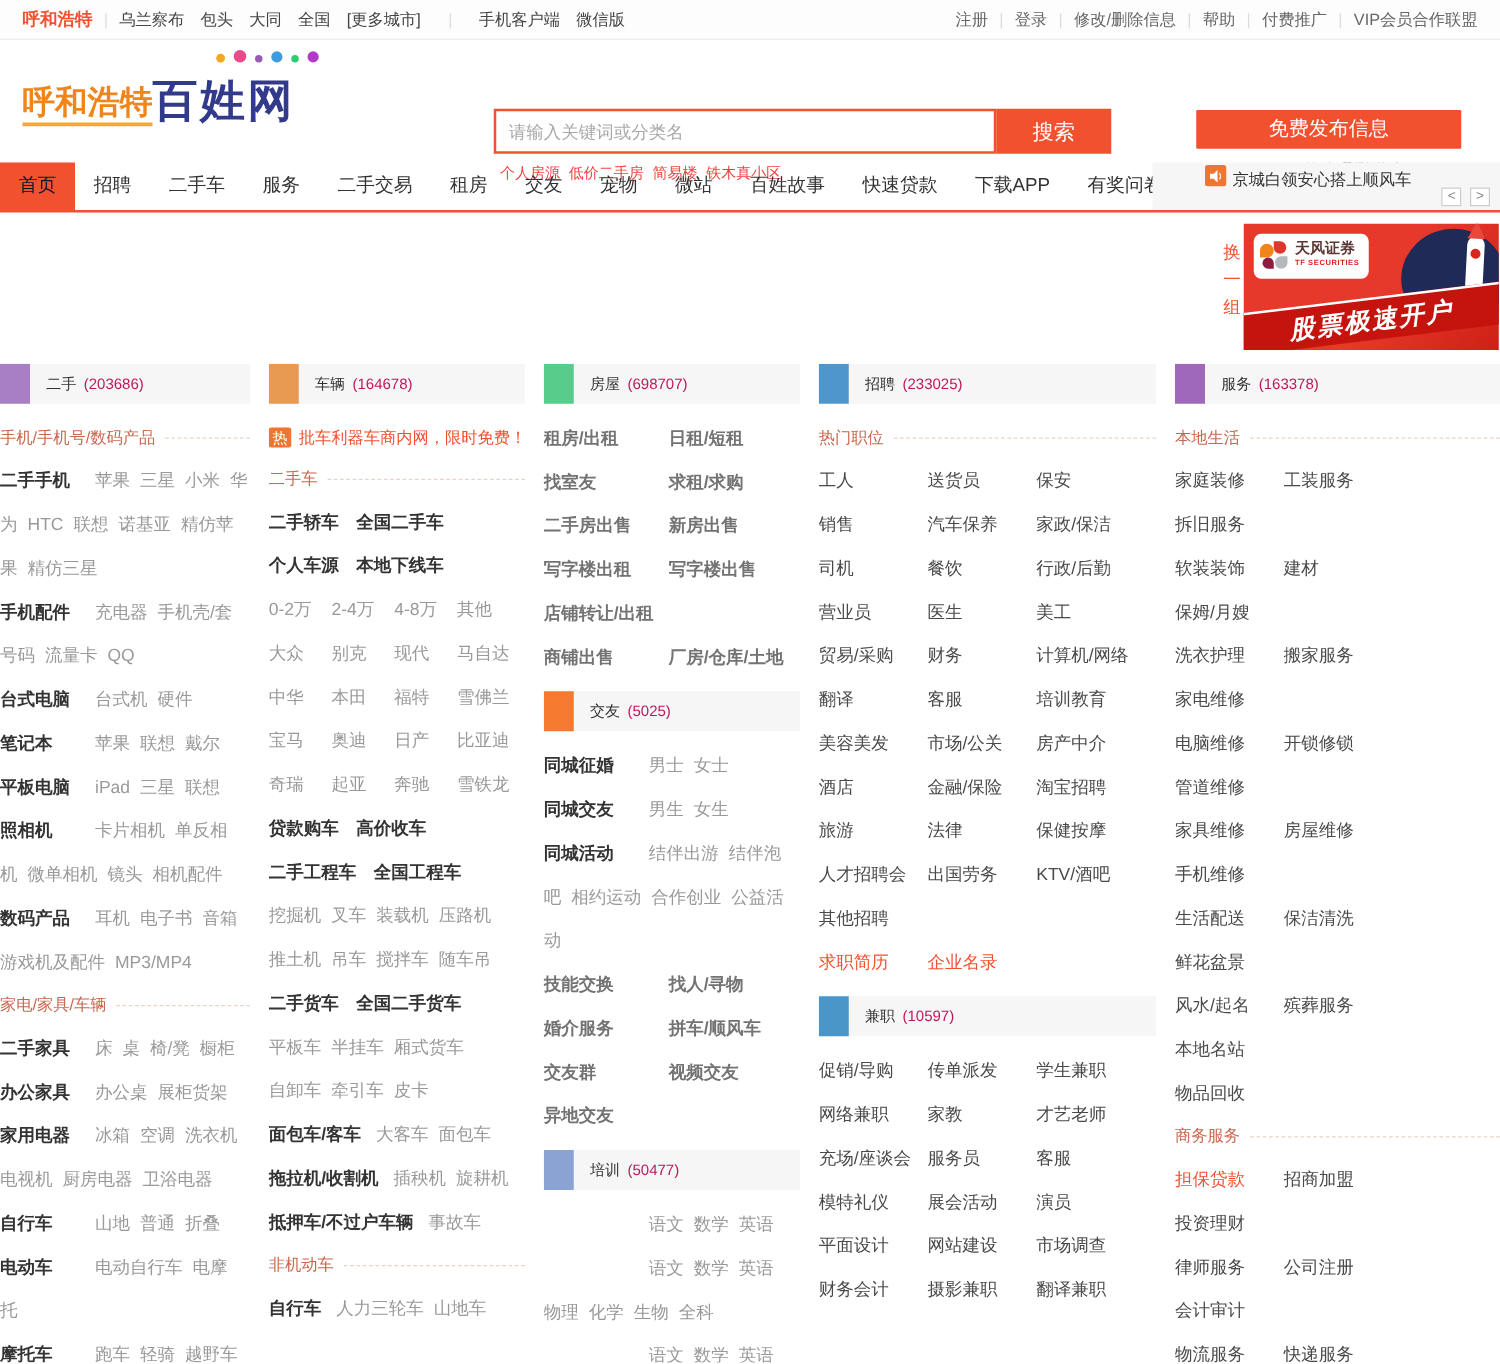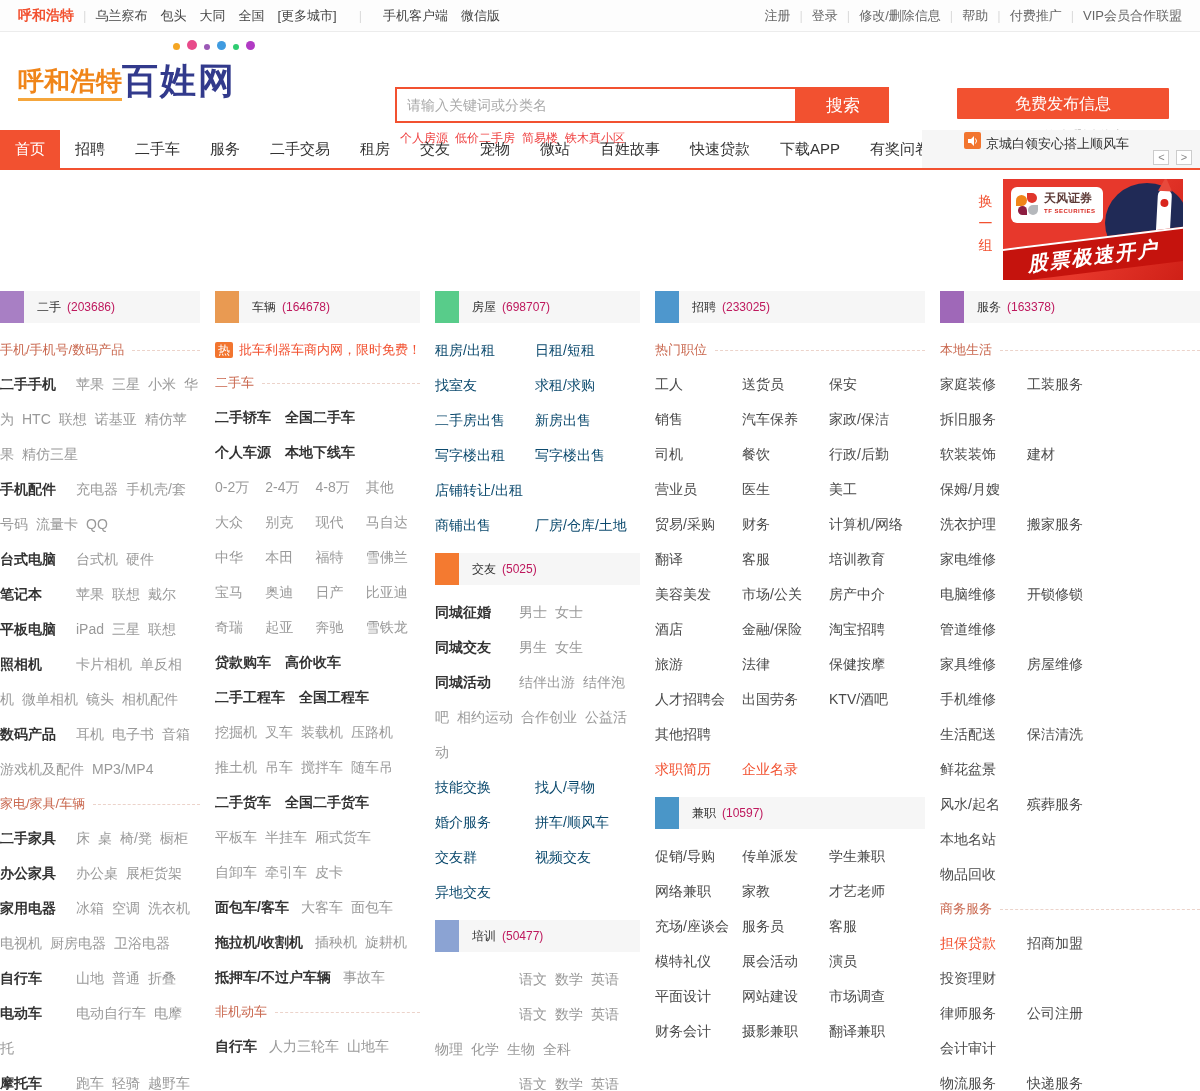--- a/index.html
+++ b/index.html
@@ -28,33 +28,33 @@
   .search-btn{width:92px;height:36px;background:#f25130;color:#fff;border:none;font-size:17px;cursor:pointer;
               font-family:inherit}
   .hotwords{position:absolute;left:400px;top:98px;font-size:12px;color:#ef4444}
   .hotwords span{margin-right:7px;cursor:pointer}
   .publish-btn{position:absolute;right:31px;top:56px;width:212px;height:31px;background:#f25130;color:#fff;
                font-size:16px;text-align:center;line-height:31px;cursor:pointer;border-radius:1px}
   .modify-link{position:absolute;right:75px;top:95px;font-size:13px;color:#999;cursor:pointer}
   
   .nav{height:40px;border-bottom:2px solid #f25130;display:flex;position:relative}
   .nav-item{padding:0 15px;line-height:38px;font-size:15px;color:#333;cursor:pointer;white-space:nowrap}
-  .nav-item.active{background:#f25130;color:#ffffff}
+  .nav-item.active{background:#f25130;color:#0f172a}
   .announce{position:absolute;right:0;top:0;width:278px;height:38px;background:#f6f6f6;font-size:13px;color:#333}
   .speaker{position:absolute;left:42px;top:2px;width:17px;height:17px;background:#f2752f;border-radius:2px;
            display:flex;align-items:center;justify-content:center}
   .announce-text{position:absolute;left:64px;top:5px;cursor:pointer}
   .pager{position:absolute;right:8px;bottom:3px}
   .pg-btn{display:inline-block;width:16px;height:15px;border:1px solid #ccc;background:#fff;color:#888;
           font-size:11px;text-align:center;line-height:13px;cursor:pointer;margin-left:3px}
   
   .banner{position:relative;height:121px}
   .change-group{position:absolute;right:207px;top:20px;width:15px;color:#f25130;font-size:14px;
                 line-height:22px;word-break:break-all;cursor:pointer;text-align:center}
-  .ad{position:absolute;right:17px;top:9px;width:180px;height:101px;overflow:hidden;cursor:pointer;
+  .ad{position:absolute;right:1px;top:9px;width:204px;height:101px;overflow:hidden;cursor:pointer;
       background:linear-gradient(125deg,#e7382c 55%,#cf2017 100%)}
   .ad-space{position:absolute;right:70px;top:4px;width:84px;height:80px;background:#202a56;border-radius:50%;
             transform:translateX(76px)}
   .ad-logo{position:absolute;left:8px;top:8px;width:92px;height:36px;background:#fff;border-radius:6px;
            display:flex;align-items:center;padding:0 5px}
   .flower{position:relative;width:24px;height:24px;margin-right:4px}
   .petal{position:absolute;border-radius:50% 50% 50% 0}
   .ad-brand{font-size:12px;color:#5d3a36;font-weight:bold;line-height:13px;white-space:nowrap}
   .ad-brand small{display:block;font-size:6px;color:#d8251d;font-weight:bold;letter-spacing:.5px}
   .rocket{position:absolute;right:12px;top:10px;width:14px;height:44px;background:#fff;border-radius:7px 7px 2px 2px;
@@ -77,21 +77,21 @@
   .section{display:flex;align-items:center;height:34px;font-size:13px}
   .sec-label{color:#c9674e;white-space:nowrap}
   .dash{flex:1;border-top:1px dashed #ecd3ca;margin-left:8px}
   .cat-row{line-height:35px;font-size:14px}
   .cat-label{display:inline-block;font-weight:bold;color:#333;cursor:pointer;vertical-align:top}
   .lw76 .cat-label{width:76px}
   .lw84 .cat-label{width:84px}
   .cat-label-inline{font-weight:bold;color:#333;margin-right:12px;cursor:pointer}
   .glink{color:#999;margin-right:8px;cursor:pointer}
   .blink{color:#333;font-weight:bold;margin-right:14px;cursor:pointer}
-  .pair .plink{color:#0c4a6e;font-weight:normal;cursor:pointer}
+  .pair .plink{color:#737373;font-weight:bold;cursor:pointer}
   .pair .plink:first-child{display:inline-block;width:100px}
   .grid4 .glink{display:inline-block;width:24.5%;margin:0}
   .grid3 .item{display:inline-block;width:87px;color:#4a4a4a;cursor:pointer;white-space:nowrap}
   .item.red{color:#f25130}
   .hot-line{line-height:33px;font-size:13px;color:#f25130;white-space:nowrap}
   .hot-badge{display:inline-block;background:#f2752f;color:#fff;font-size:12px;line-height:16px;
              padding:0 3px;border-radius:2px;margin-right:6px}
   .hot-text{cursor:pointer;font-weight:normal}
 </style>
 </head>

